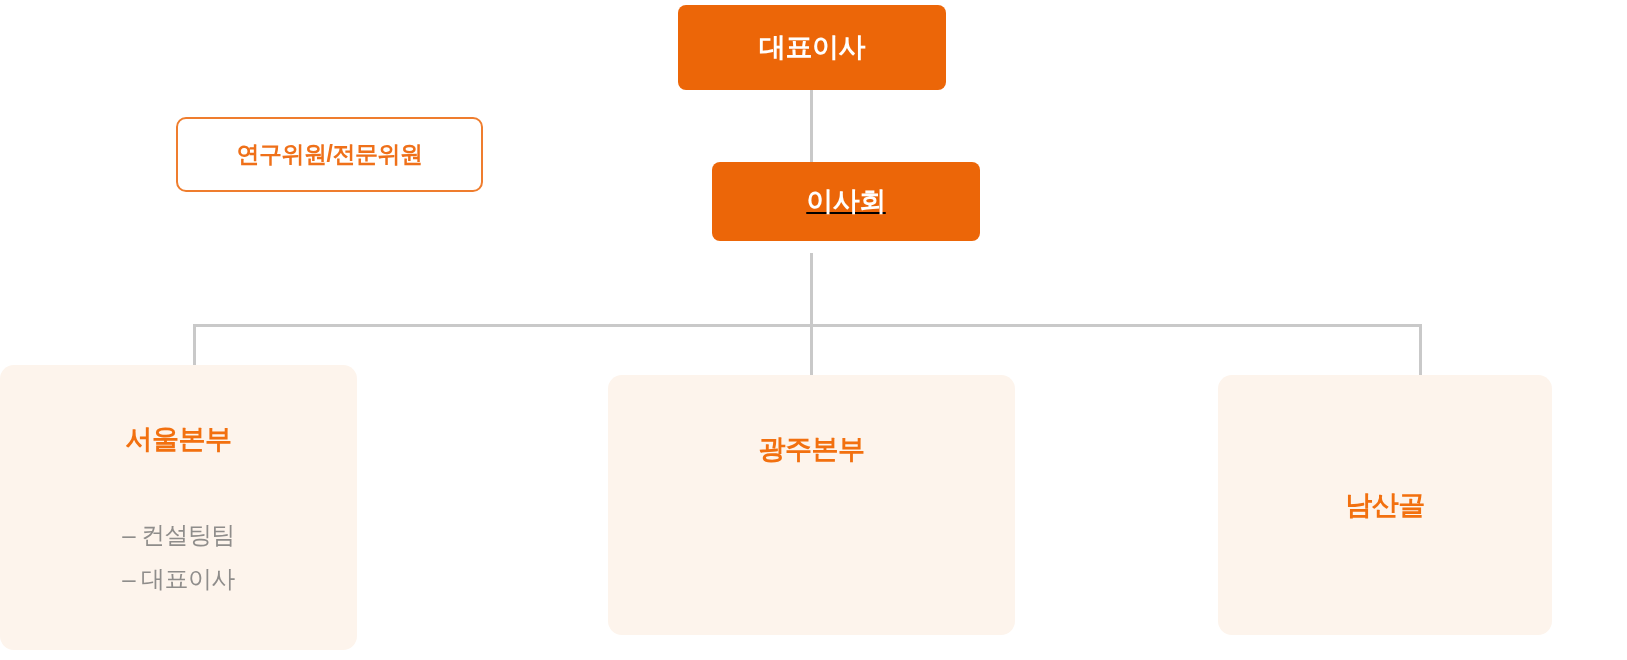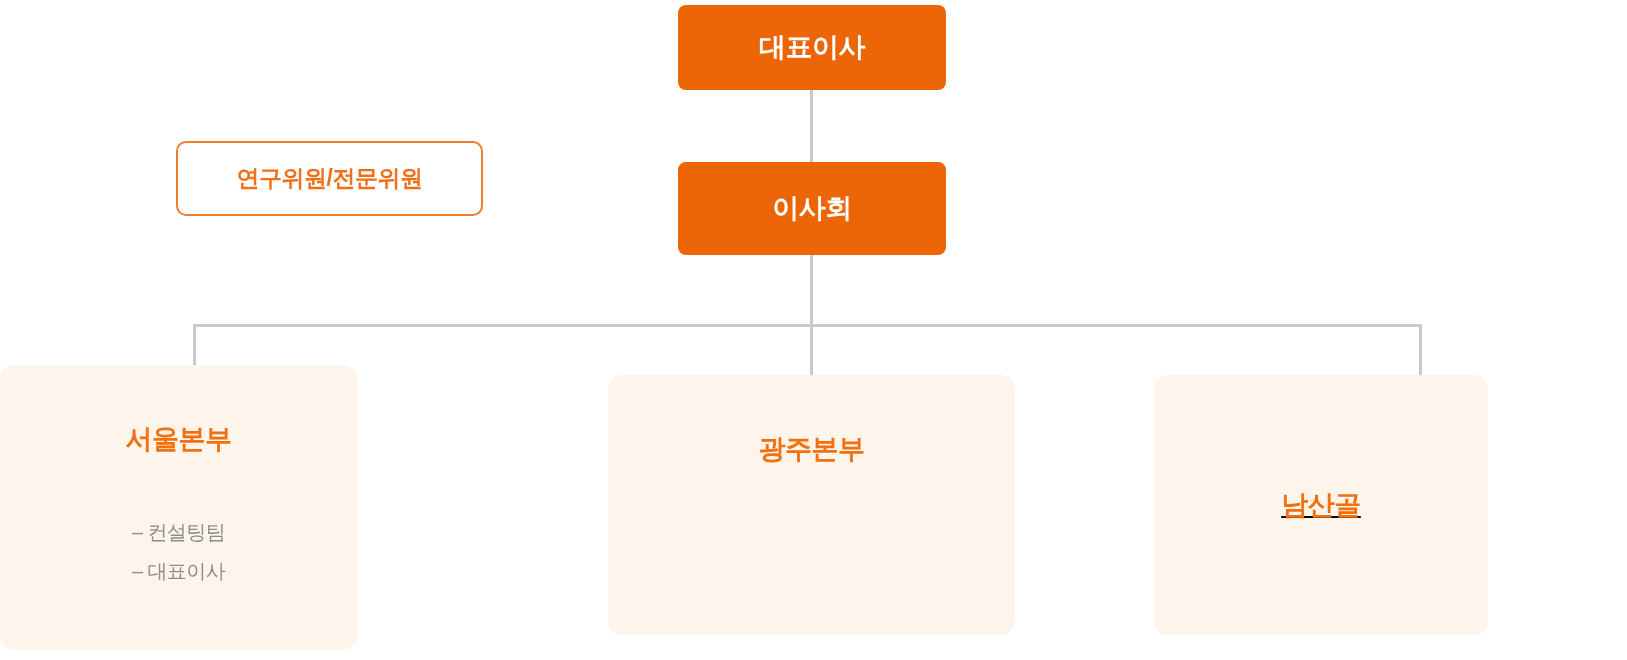--- a/index.html
+++ b/index.html
@@ -87,31 +87,31 @@
   }
   .panel-items {
     margin-top: 22px;
     display: flex;
     flex-direction: column;
     align-items: center;
     gap: 12px;
   }
   .panel-item {
     color: #8f8d8b;
-    font-size: 20px;
+    font-size: 24px;
     font-weight: 500;
     letter-spacing: -0.6px;
     text-align: center;
     white-space: nowrap;
   }
 
   
   #panel-seoul   { left: 0px;    top: 365px; width: 357px; height: 285px; padding-top: 56px; gap: 40px; }
   #panel-gwangju { left: 608px;  top: 375px; width: 407px; height: 260px; padding-top: 56px; }
-  #panel-namsan  { left: 1154px; top: 375px; width: 334px; height: 260px; text-decoration: underline; }
+  #panel-namsan  { left: 1218px; top: 375px; width: 334px; height: 260px; }
 </style>
 </head>
 <body>
 
 <div id="org-chart">
 
   <div class="line line-v" style="left:810px; top:88px; height:76px;"></div>
 
   <div class="line line-v" style="left:810px; top:253px; height:74px;"></div>
 
@@ -120,25 +120,25 @@
   <div class="line line-v" style="left:193px; top:324px; height:56px;"></div>
 
   <div class="line line-v" style="left:810px; top:324px; height:56px;"></div>
 
   <div class="line line-v" style="left:1419px; top:324px; height:56px;"></div>
 
   <div class="node-solid" style="left:678px; top:5px; width:268px; height:85px;">
     <span class="node-label">대표이사</span>
   </div>
 
-  <div class="node-solid" style="left:678px; top:162px; width:268px; height:93px;">
+  <div class="node-solid" style="left:712px; top:162px; width:268px; height:79px;text-decoration:underline;">
     <span class="node-label">이사회</span>
   </div>
 
-  <div class="node-outline" style="left:176px; top:117px; width:307px; height:75px;margin-top:24px;">
+  <div class="node-outline" style="left:176px; top:117px; width:307px; height:75px;">
     <span class="node-label">연구위원/전문위원</span>
   </div>
 
   <div class="panel" id="panel-seoul">
     <div class="panel-title">서울본부</div>
     <div class="panel-items">
       <div class="panel-item">– 컨설팅팀</div>
       <div class="panel-item">– 대표이사</div>
     </div>
   </div>

